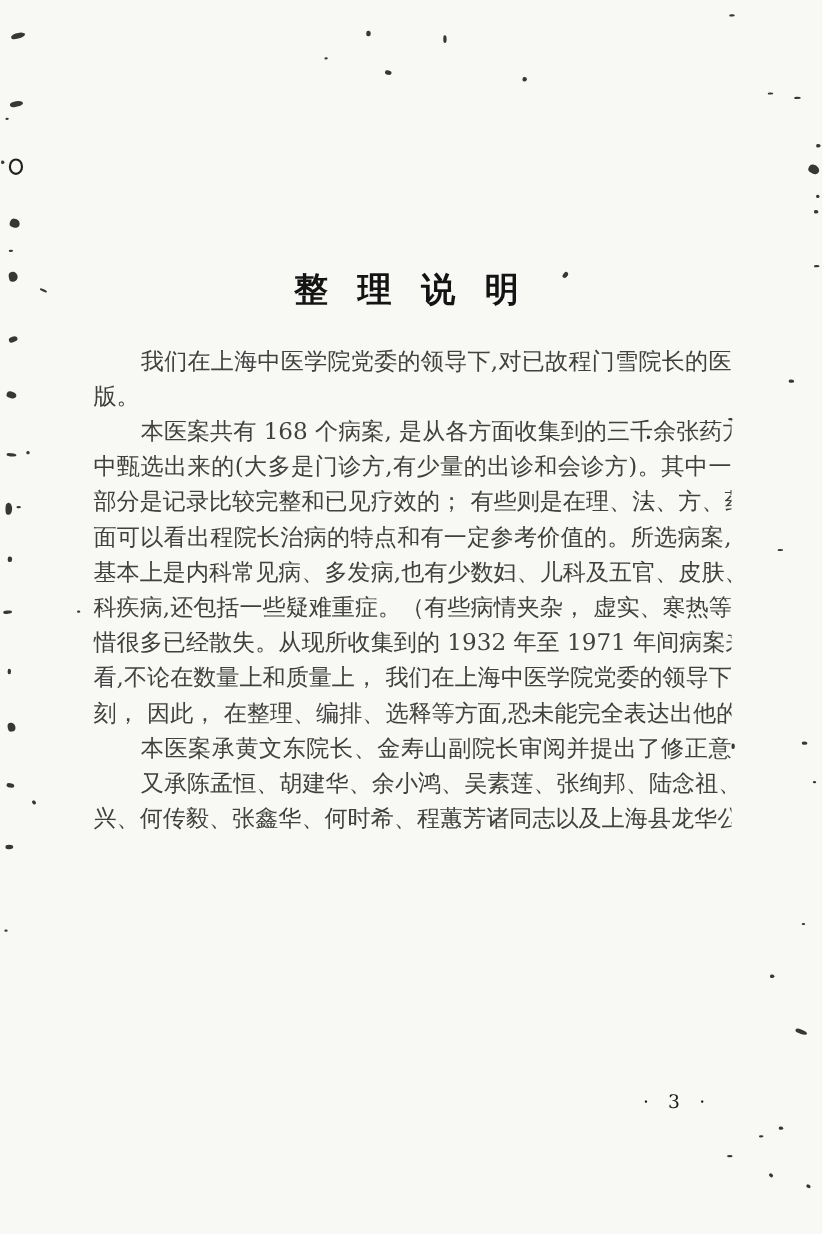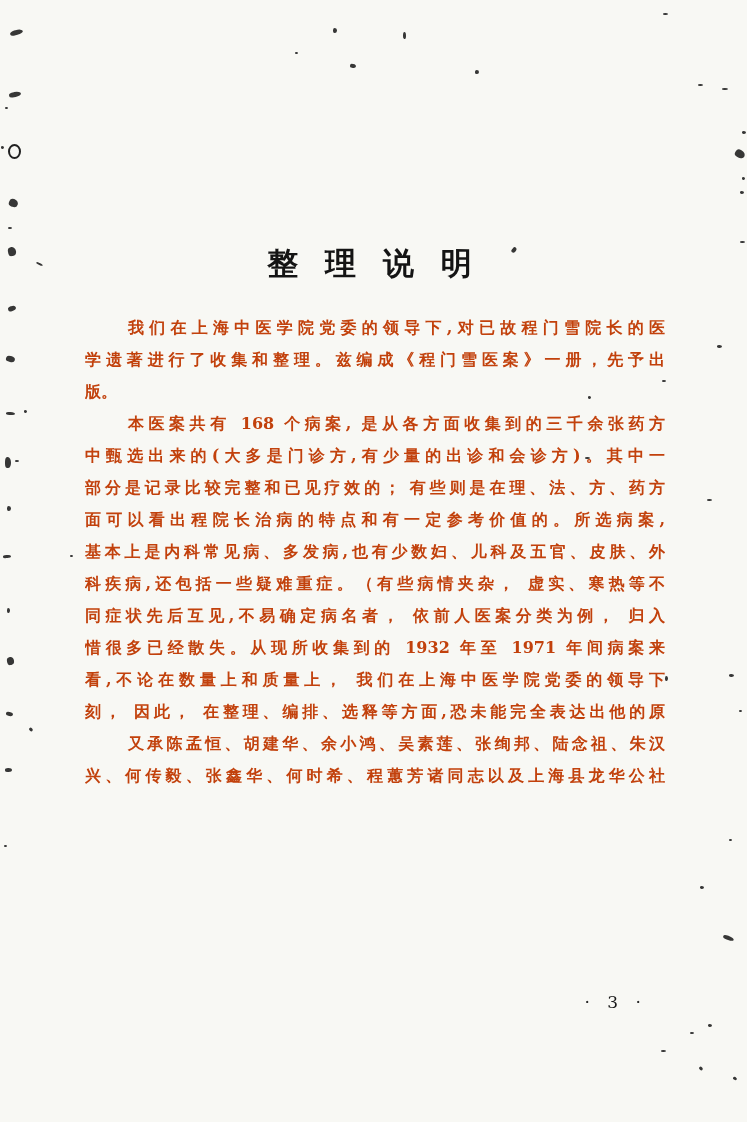--- a/index.html
+++ b/index.html
@@ -36,23 +36,23 @@
     position: absolute;
     top: 312px;
     left: 85px;
     width: 580px;
   }
   .line {
     box-sizing: border-box;
     width: 100%;
     height: 32px;
     line-height: 32px;
-    font-size: 16px;
-    font-weight: 700;
-    color: #c2410c;
+    font-size: 21px;
+    font-weight: 400;
+    color: #404040;
     text-align: justify;
     text-align-last: justify;
     text-justify: inter-character;
     overflow: hidden;
     white-space: nowrap;
   }
   .line.end {
     text-align-last: left;
   }
   .line.indent {
@@ -82,32 +82,31 @@
   }
 </style>
 </head>
 <body>
 
 <div class="page">
   <div class="page-title">整 理 说 明</div>
 
   <div class="body-text" id="body-text">
       <div class="line indent">我们在上海中医学院党委的领导下,对已故程门雪院长的医</div>
-      <div class="line">学遗著进行了收集和整理。兹编成《程门雪医案》一册，先予出</div>
       <div class="line end">版。</div>
       <div class="line indent">本医案共有 168 个病案, 是从各方面收集到的三千余张药方</div>
       <div class="line">中甄选出来的(大多是门诊方,有少量的出诊和会诊方)。其中一</div>
       <div class="line">部分是记录比较完整和已见疗效的； 有些则是在理、法、方、药方</div>
       <div class="line">面可以看出程院长治病的特点和有一定参考价值的。所选病案,</div>
       <div class="line">基本上是内科常见病、多发病,也有少数妇、儿科及五官、皮肤、外</div>
       <div class="line">科疾病,还包括一些疑难重症。（有些病情夹杂， 虚实、寒热等不</div>
-      <div class="line">同症状先后互见,不易确定病名者， 依前人医案分类为例， 归入</div>
       <div class="line">惜很多已经散失。从现所收集到的 1932 年至 1971 年间病案来</div>
       <div class="line">看,不论在数量上和质量上， 我们在上海中医学院党委的领导下</div>
       <div class="line">刻， 因此， 在整理、编排、选释等方面,恐未能完全表达出他的原</div>
+      <div class="line indent">本医案承黄文东院长、金寿山副院长审阅并提出了修正意</div>
       <div class="line indent">又承陈孟恒、胡建华、余小鸿、吴素莲、张绚邦、陆念祖、朱汉</div>
       <div class="line">兴、何传毅、张鑫华、何时希、程蕙芳诸同志以及上海县龙华公社</div>
     </div>
 
   <div class="page-number">· 3 ·</div>
 
   <div id="specks">
       <div class="speck" style="left: 10px; top: 30px; width: 13px; height: 5px; transform: rotate(-15deg);"></div>
       <div class="speck" style="left: 333px; top: 28px; width: 4px; height: 5px;"></div>
       <div class="speck" style="left: 403px; top: 32px; width: 3px; height: 7px;"></div>

